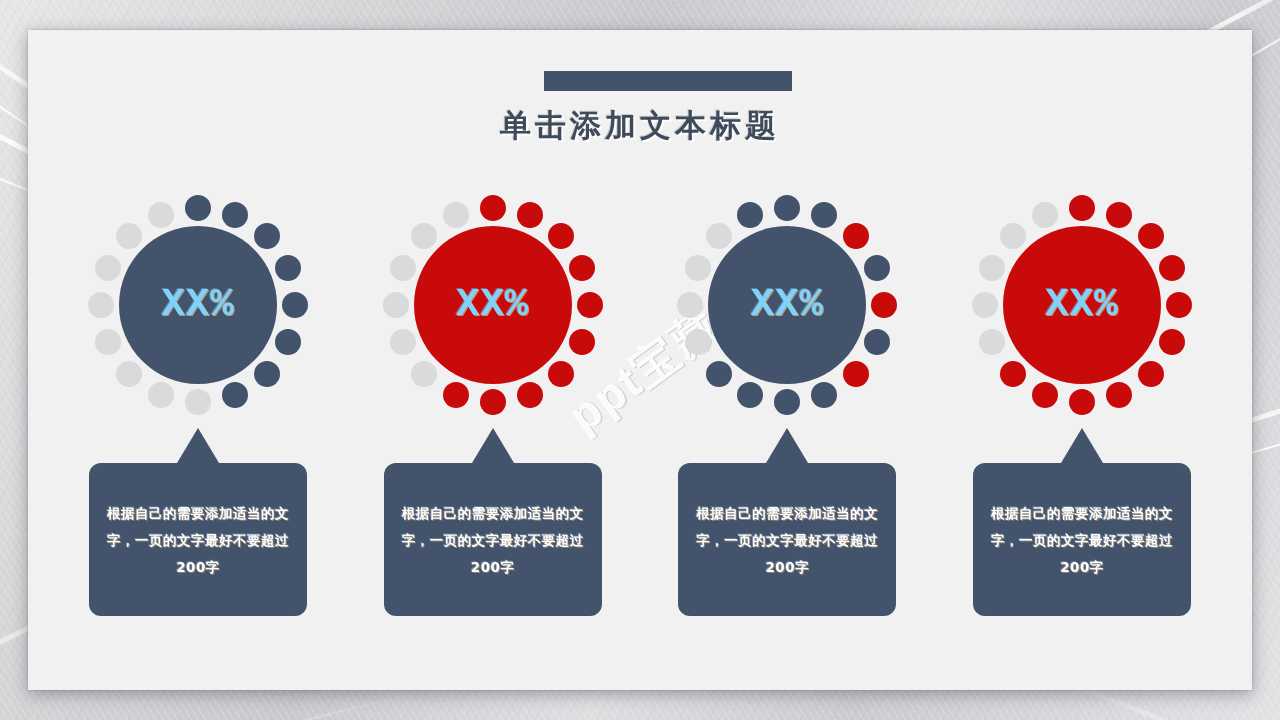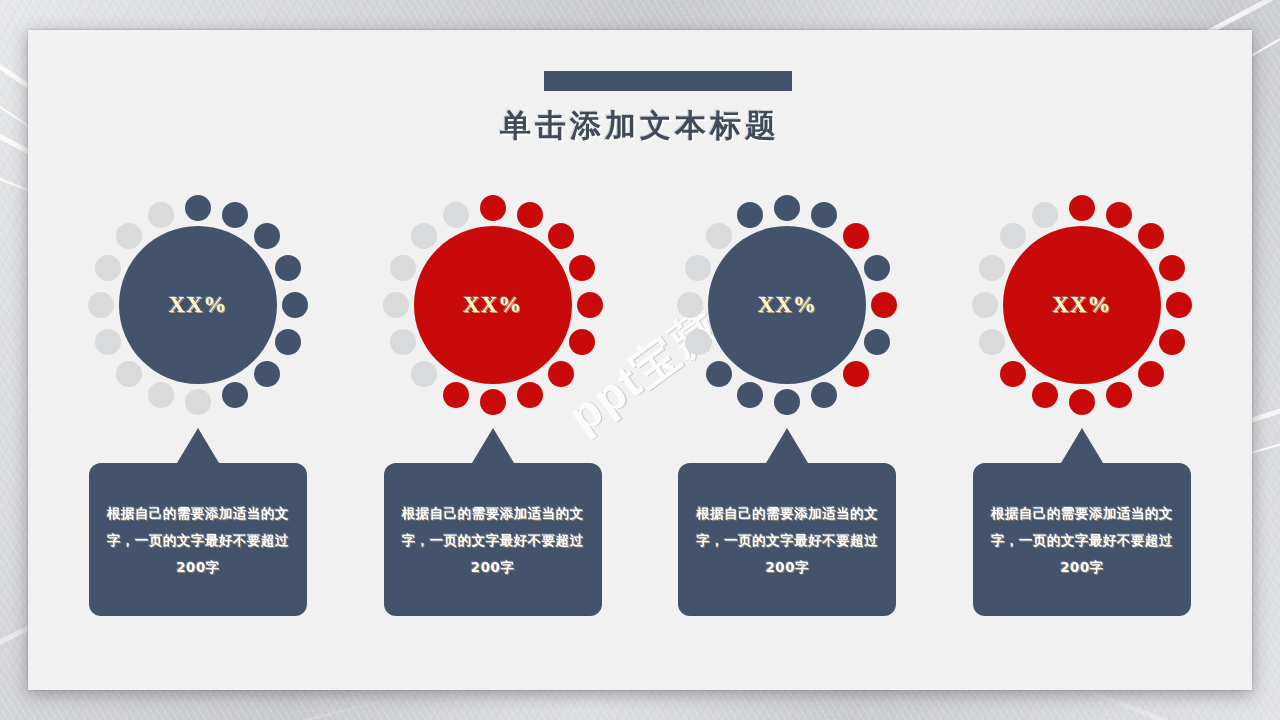--- a/index.html
+++ b/index.html
@@ -134,24 +134,24 @@
   .hub {
     position:absolute;
     left:31px; top:31px;
     width:158px; height:158px;
     border-radius:50%;
     display:flex;
     align-items:center;
     justify-content:center;
   }
   .hub-value {
-    font-family:Liberation Serif, serif;
-    font-size:23px;
+    font-family:Liberation Mono, monospace;
+    font-size:39px;
     font-weight:700;
-    color:#fef9c3;
+    color:#7dd3fc;
     letter-spacing:1px;
     text-shadow:1px 1px 0 rgba(226,178,120,.75), -1px -1px 0 rgba(120,170,215,.55);
   }
   .pip {
     position:absolute;
     width:26px; height:26px;
     border-radius:50%;
     left:97px; top:97px;
   }
 

